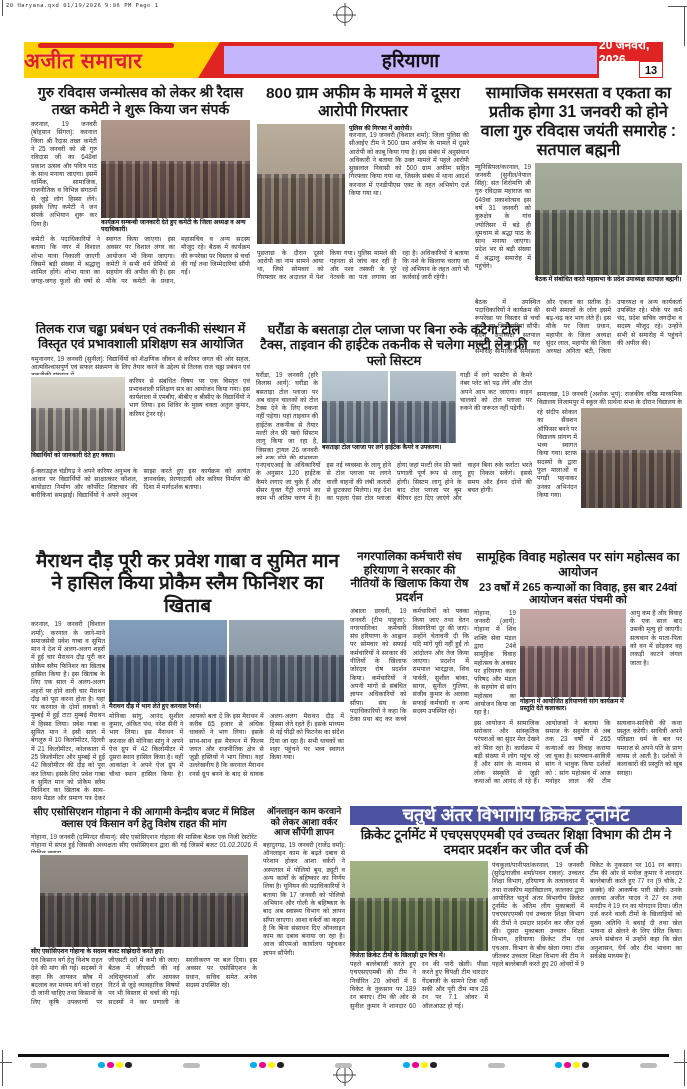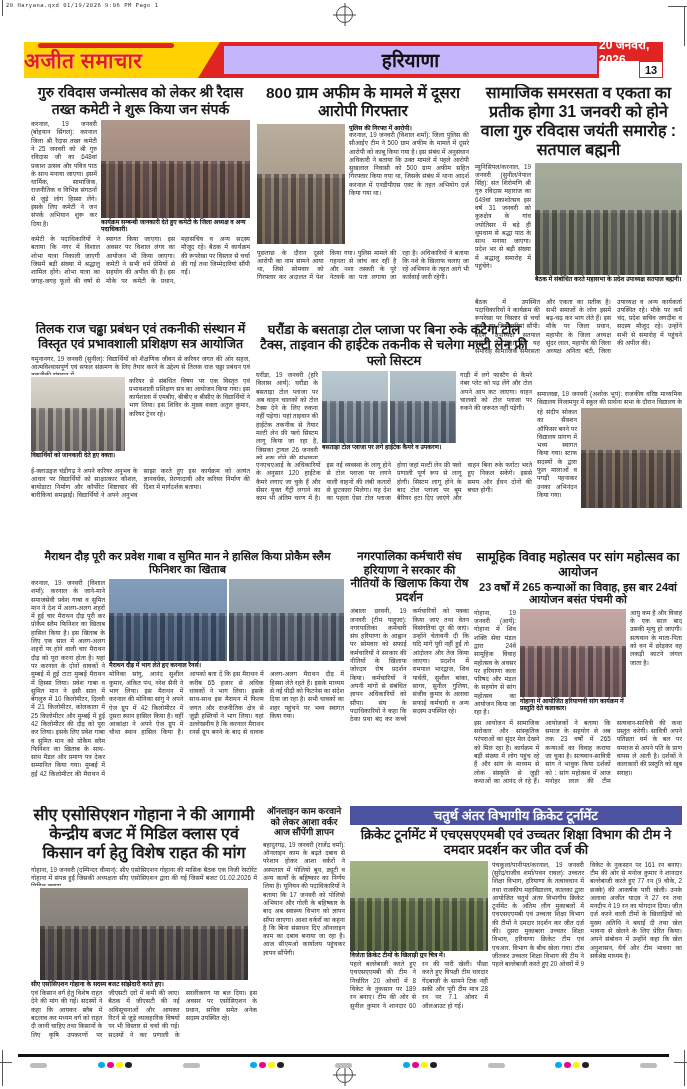--- a/index.html
+++ b/index.html
@@ -72,21 +72,21 @@
   #a3{left:462px;top:84px;width:207px;height:302px}
   #a4{left:18px;top:322px;width:219px;height:224px}
   #a5{left:243px;top:322px;width:276px;height:224px}
   #a6{left:524px;top:390px;width:145px;height:156px}
   #a7{left:18px;top:550px;width:313px;height:252px}
   #a8{left:337px;top:550px;width:119px;height:252px}
   #a9{left:461px;top:550px;width:208px;height:252px}
   #a10{left:18px;top:806px;width:226px;height:242px}
   #a11{left:250px;top:806px;width:82px;height:242px}
   #a12{left:337px;top:806px;width:332px;height:242px}
-  #a12 .banner{background:#4c51a0;color:#fff;font-weight:800;font-size:13px;text-align:center;
+  #a12 .banner{background:#4c51a0;color:#fff;font-weight:800;font-size:18px;text-align:center;
                height:19px;line-height:19px;margin-bottom:2px;}
 </style>
 </head>
 <body>
 
 <div id="page">
 
   <div class="printline">20 Haryana.qxd   01/19/2026   9:06 PM   Page 1</div>
   <div class="cropmark" style="left:2px;top:0;width:1px;height:16px"></div>
   <div class="cropmark" style="left:684px;top:6px;width:1px;height:40px"></div>
@@ -221,21 +221,21 @@
 
   <div id="a6" class="article">
     <div class="body" style="height:16px">समालखा, 19 जनवरी (अशोक भुप): राजकीय वरिष्ठ माध्यमिक विद्यालय निजामपुर में स्कूल की प्रार्थना सभा के दौरान विद्यालय के शिक्षक</div>
     <div class="row" style="height:102px;margin-top:2px">
       <div class="body" style="width:40px;flex:none">रहे संदीप सोकल का सैंक्शन ऑफिसर बनने पर विद्यालय प्रांगण में भव्य स्वागत किया गया। स्टाफ सदस्यों के द्वारा फूल मालाओं व पगड़ी पहनाकर उनका अभिनंदन किया गया।</div>
       <div class="photo ph-g" style="flex:1;height:100px"></div>
     </div>
   </div>
 
   <div id="a7" class="article">
-    <h2 class="hl" style="font-size:11px">मैराथन दौड़ पूरी कर प्रवेश गाबा व सुमित मान ने हासिल किया प्रोकैम स्लैम फिनिशर का खिताब</h2>
+    <h2 class="hl" style="font-size:19px">मैराथन दौड़ पूरी कर प्रवेश गाबा व सुमित मान ने हासिल किया प्रोकैम स्लैम फिनिशर का खिताब</h2>
     <div class="row">
       <div class="body" style="width:74px;flex:none;height:198px">करनाल, 19 जनवरी (विशाल शर्मा): करनाल के जाने-माने समाजसेवी प्रवेश गाबा व सुमित मान ने देश में अलग-अलग शहरों में हुई चार मैराथन दौड़ पूरी कर प्रोकैम स्लैम फिनिशर का खिताब हासिल किया है। इस खिताब के लिए एक साल में अलग-अलग शहरों पर होने वाली चार मैराथन दौड़ को पूरा करना होता है। यहां पर करनाल के दोनों धावकों ने मुम्बई में हुई टाटा मुम्बई मैराथन में हिस्सा लिया। प्रवेश गाबा व सुमित मान ने इसी साल में बेंगलुरु में 10 किलोमीटर, दिल्ली में 21 किलोमीटर, कोलकाता में 25 किलोमीटर और मुम्बई में हुई 42 किलोमीटर की दौड़ को पूरा कर लिया। इसके लिए प्रवेश गाबा व सुमित मान को प्रोकैम स्लैम फिनिशर का खिताब के साथ-साथ मैडल और प्रमाण पत्र देकर सम्मानित किया गया। मुम्बई में हुई 42 किलोमीटर की मैराथन में डॉ. करणबीर सिंह निर्वाण के अलावा डॉ. किरणदीप कालड़ा, सुरेन्द्र चौहान, राहुल चौधरी आदि धावक शामिल रहे।</div>
       <div style="flex:1">
         <div class="row" style="gap:2px">
           <div class="photo ph-h" style="width:50%;height:82px"></div>
           <div class="photo ph-i" style="width:50%;height:82px"></div>
         </div>
         <div class="cap">मैराथन दौड़ में भाग लेते हुए करनाल रैनर्स।</div>
         <div class="body cols3" style="height:104px;margin-top:2px">मोनिका सांगु, आनंद सुशील कुमार, अंकित पंथ, नरेश सैनी ने भाग लिया। इस मैराथन में करनाल की मोनिका सांगु ने अपने ऐज ग्रुप में 42 किलोमीटर में दूसरा स्थान हासिल किया है। वहीं आकांक्षा ने अपने ऐज ग्रुप में चौथा स्थान हासिल किया है। आपको बता दें कि इस मैराथन में करीब 65 हजार से अधिक धावकों ने भाग लिया। इसके साथ-साथ इस मैराथन में फिल्म जगत और राजनीतिक क्षेत्र से जुड़ी हस्तियों ने भाग लिया। यहां उल्लेखनीय है कि करनाल मैराथन रनर्स ग्रुप बनने के बाद से धावक अलग-अलग मैराथन दौड़ में हिस्सा लेते रहते हैं। इसके माध्यम से नई पीढ़ी को फिटनेस का संदेश दिया जा रहा है। सभी धावकों का शहर पहुंचने पर भव्य स्वागत किया गया।</div>
       </div>
@@ -255,21 +255,21 @@
       <div style="width:106px;flex:none">
         <div class="photo ph-j" style="width:100%;height:88px"></div>
         <div class="cap">गोहाना में आयोजित हरियाणवी सांग कार्यक्रम में प्रस्तुति देते कलाकार।</div>
       </div>
       <div class="body" style="flex:1">आयु कम है और विवाह के एक साल बाद उसकी मृत्यु हो जाएगी। सत्यवान के माता-पिता को वन में छोड़कर वह लकड़ी काटने जंगल जाता है।</div>
     </div>
     <div class="body cols3" style="height:100px;margin-top:2px">इस आयोजन में सामाजिक सरोकार और सांस्कृतिक परंपराओं का सुंदर मेल देखने को मिल रहा है। कार्यक्रम में बड़ी संख्या में लोग पहुंच रहे हैं और सांग के माध्यम से लोक संस्कृति से जुड़ी कथाओं का आनंद ले रहे हैं। आयोजकों ने बताया कि समाज के सहयोग से अब तक 23 वर्षों में 265 कन्याओं का विवाह कराया जा चुका है। सत्यवान-सावित्री सांग ने भावुक किया दर्शकों को : सांग महोत्सव में आज मनोहर लाल की टीम सत्यवान-सावित्री की कथा प्रस्तुत करेगी। सावित्री अपने पतिव्रता धर्म के बल पर यमराज से अपने पति के प्राण वापस ले आती है। दर्शकों ने कलाकारों की प्रस्तुति को खूब सराहा।</div>
   </div>
 
   <div id="a10" class="article">
-    <h2 class="hl" style="font-size:16px">सीए एसोसिएशन गोहाना ने की आगामी केन्द्रीय बजट में मिडिल क्लास एवं किसान वर्ग हेतु विशेष राहत की मांग</h2>
+    <h2 class="hl" style="font-size:10px">सीए एसोसिएशन गोहाना ने की आगामी केन्द्रीय बजट में मिडिल क्लास एवं किसान वर्ग हेतु विशेष राहत की मांग</h2>
     <div class="body" style="height:20px">गोहाना, 19 जनवरी (दम्पिन्दर धीमान): सीए एसोसिएशन गोहाना की मासिक बैठक एक निजी रेस्टोरेंट गोहाना में संपन्न हुई जिसकी अध्यक्षता सीए एसोसिएशन द्वारा की गई जिसमें बजट 01.02.2026 में मिडिल क्लास</div>
     <div class="photo ph-k" style="width:208px;height:92px;margin:2px auto 0"></div>
     <div class="cap">सीए एसोसिएशन गोहाना के सदस्य बजट सांझेदारी करते हुए।</div>
     <div class="body cols3" style="height:76px;margin-top:2px">एवं किसान वर्ग हेतु विशेष राहत देने की मांग की गई। सदस्यों ने कहा कि आयकर स्लैब में बदलाव कर मध्यम वर्ग को राहत दी जानी चाहिए तथा किसानों के लिए कृषि उपकरणों पर जीएसटी दरों में कमी की जाए। बैठक में जीएसटी की नई अधिसूचनाओं और आयकर रिटर्न से जुड़े व्यावहारिक विषयों पर भी विस्तार से चर्चा की गई। सदस्यों ने कर प्रणाली के सरलीकरण पर बल दिया। इस अवसर पर एसोसिएशन के प्रधान, सचिव समेत अनेक सदस्य उपस्थित रहे।</div>
   </div>
 
   <div id="a11" class="article">
     <h2 class="hl" style="font-size:9px">ऑनलाइन काम करवाने को लेकर आशा वर्कर आज सौंपेंगी ज्ञापन</h2>
     <div class="body" style="height:194px">बहादुरगढ़, 19 जनवरी (राजेंद्र वर्मा): ऑनलाइन काम के बढ़ते दबाव से परेशान होकर आशा वर्करों ने अस्पताल में पोलियो बूथ, ड्यूटी व अन्य कार्यों के बहिष्कार का निर्णय लिया है। यूनियन की पदाधिकारियों ने बताया कि 17 जनवरी को पोलियो अभियान और गोली के बहिष्कार के बाद अब स्वास्थ्य विभाग को ज्ञापन सौंपा जाएगा। आशा वर्करों का कहना है कि बिना संसाधन दिए ऑनलाइन काम का दबाव बनाया जा रहा है। आज सीएमओ कार्यालय पहुंचकर ज्ञापन सौंपेंगी।</div>
   </div>

